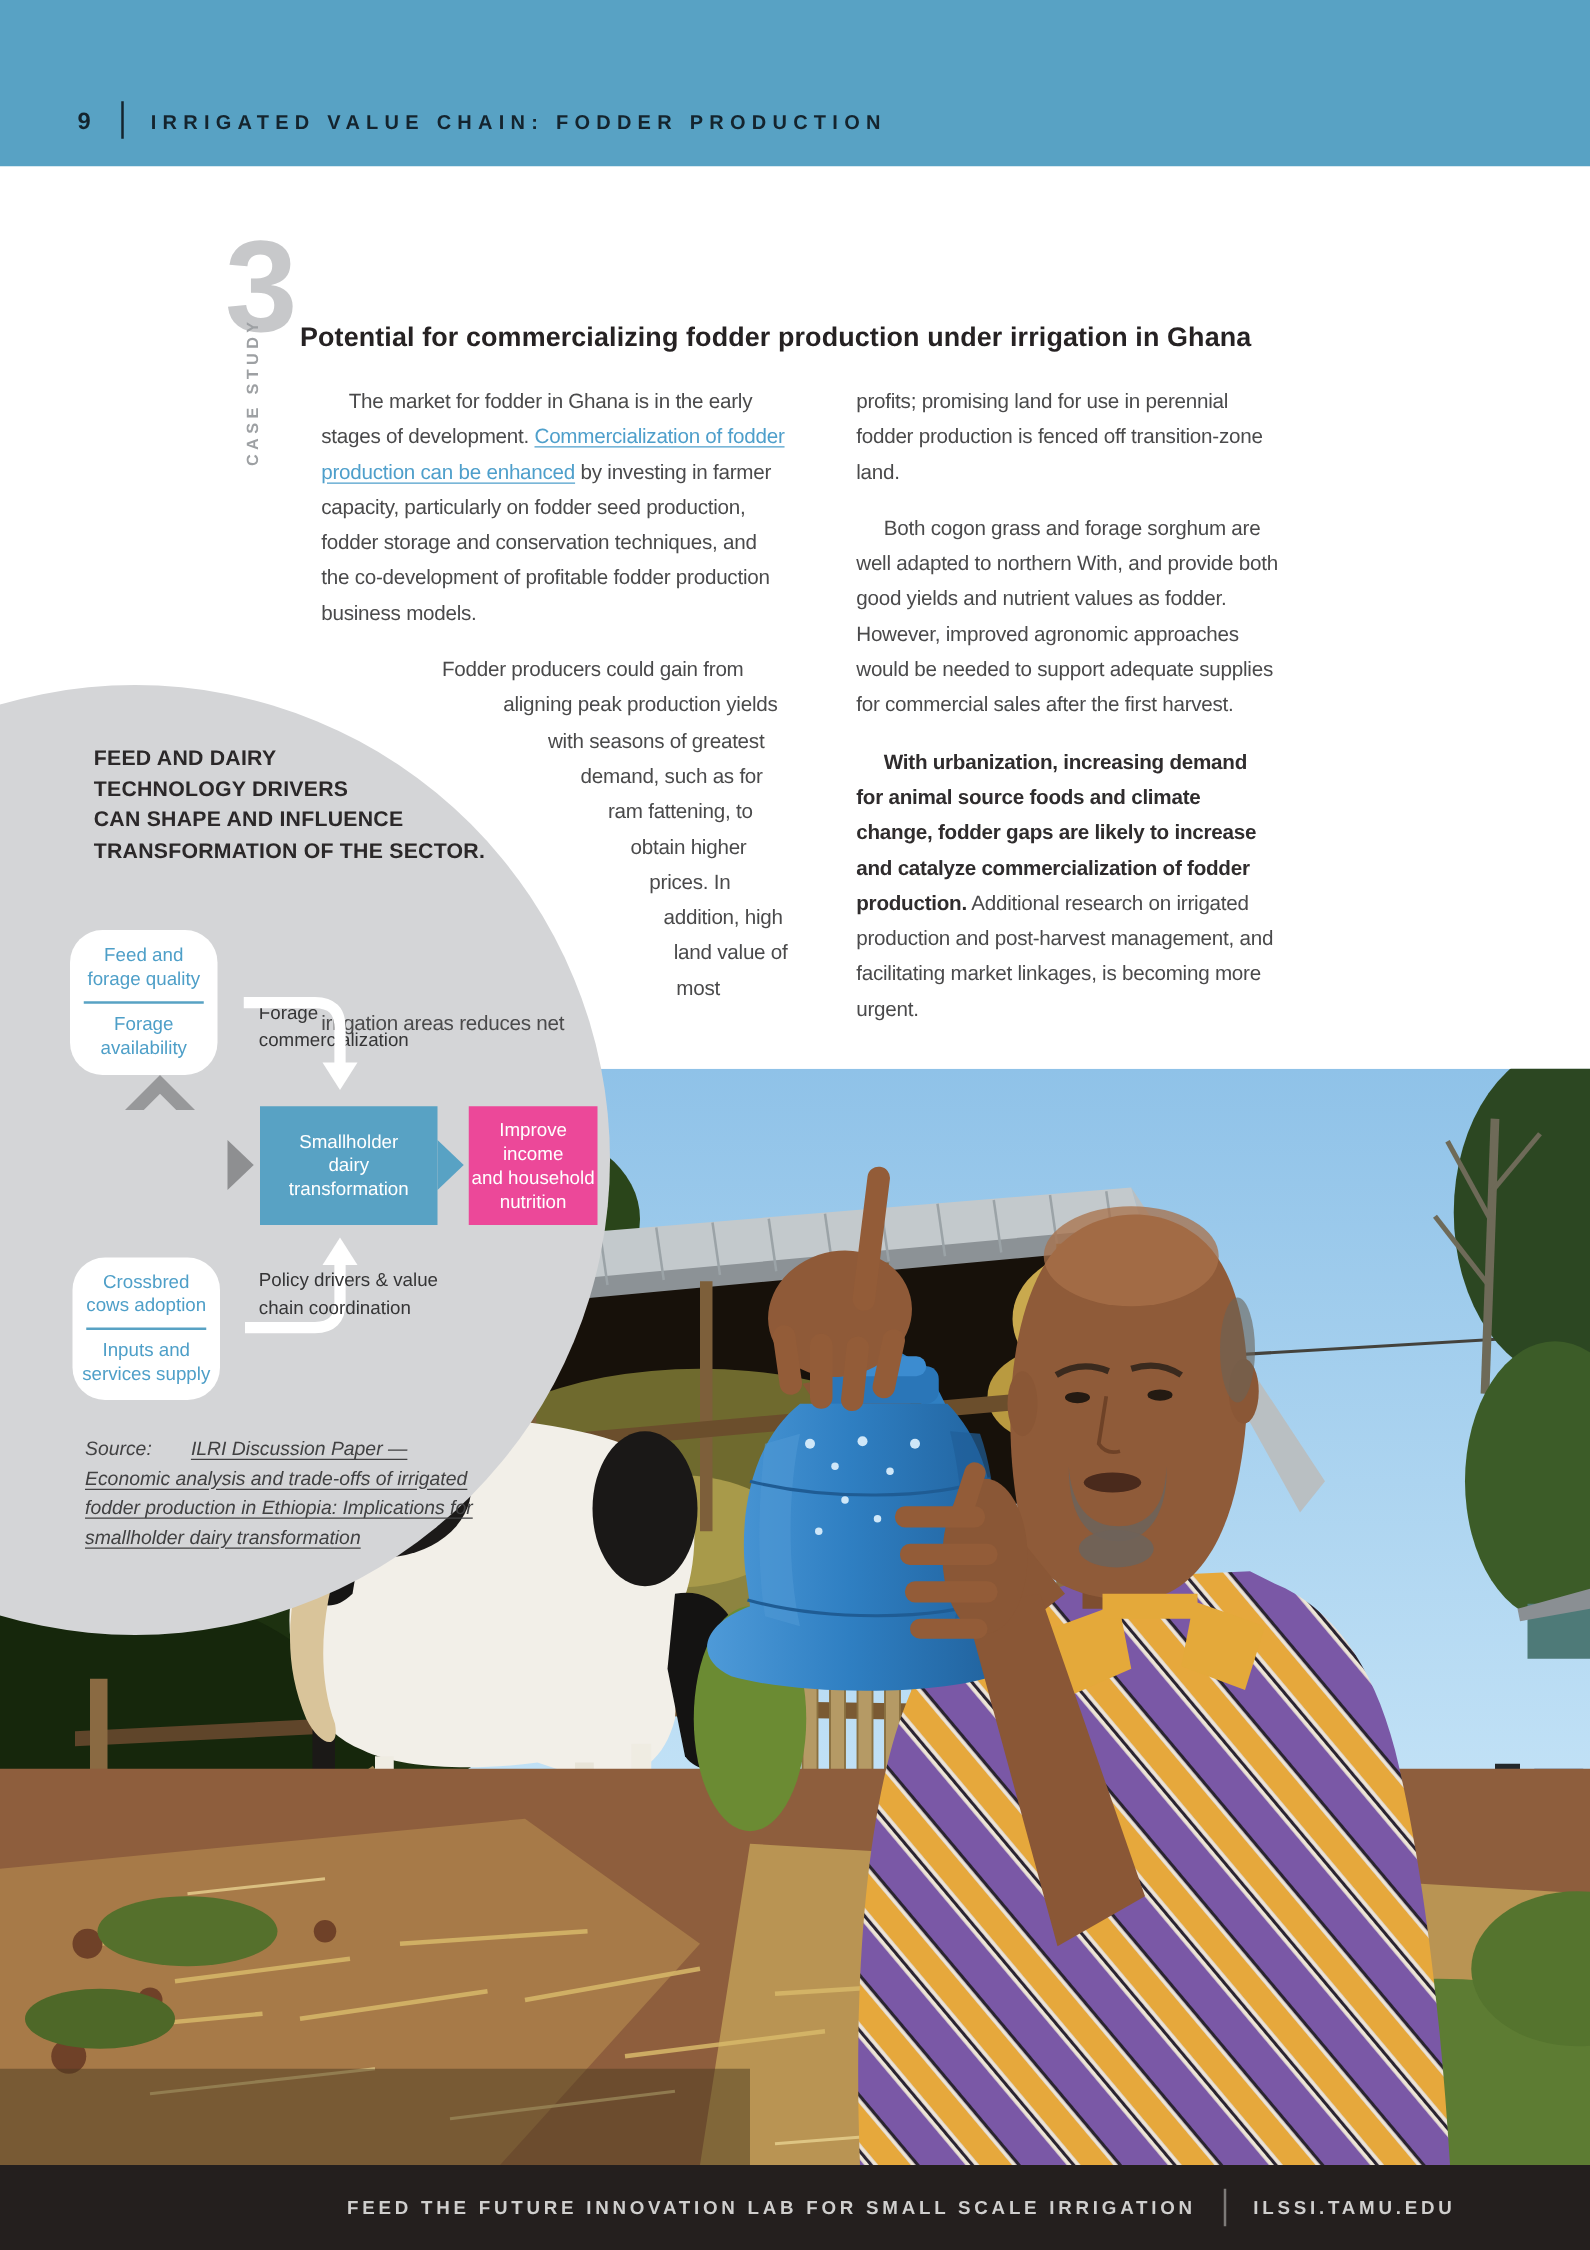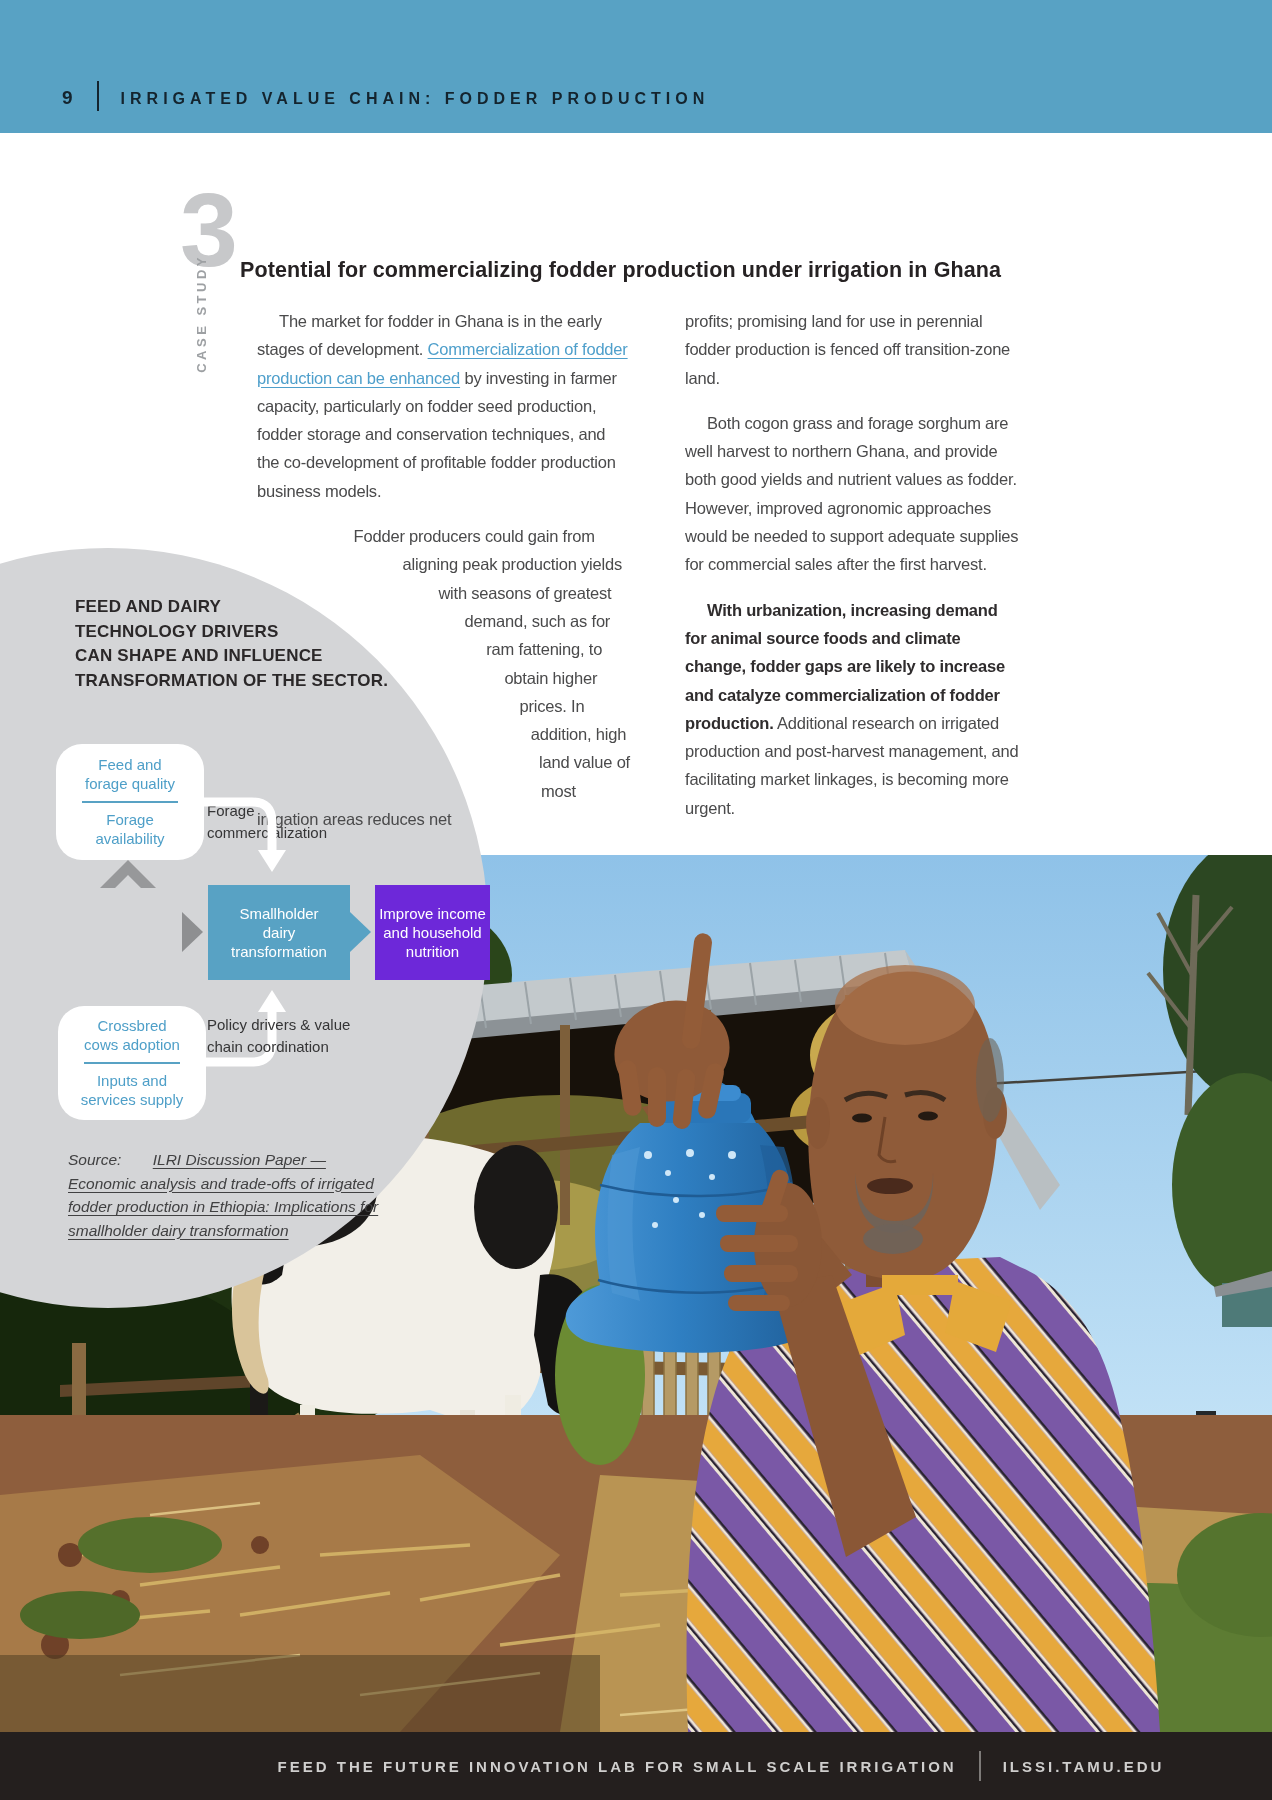--- a/index.html
+++ b/index.html
@@ -26,30 +26,30 @@
   .bold-run{font-weight:bold;color:#2F2C2D;}
   .wrap-spacer{float:left;width:290px;height:262px;
      shape-outside:polygon(0 0,40px 0,100px 30px,148px 58px,184px 87px,210px 116px,232px 145px,250px 174px,265px 203px,276px 232px,284px 262px,0 262px);}
   
   .photo-wrap{position:absolute;left:0;top:855px;width:1272px;height:877px;}
   
   .big-circle{position:absolute;left:-272px;top:548px;width:760px;height:760px;border-radius:50%;background:#D4D5D7;}
   .pre{white-space:pre-line;}
   .info-heading{position:absolute;left:75px;top:595px;font-size:17px;font-weight:800;color:#2B2829;
                 line-height:24.5px;letter-spacing:0.2px;}
-  .driver-box{position:absolute;width:148px;background:#ffffff;border-radius:26px;display:flex;flex-direction:column;
+  .driver-box{position:absolute;width:118px;background:#ffffff;border-radius:26px;display:flex;flex-direction:column;
               justify-content:center;align-items:center;text-align:center;color:#4E9FC8;font-size:15px;line-height:18.5px;}
   .driver-box .ddiv{width:96px;height:2px;background:#58A2C4;margin:8px 0;}
   .box-feed{left:56px;top:744px;height:116px;}
   .box-cross{left:58px;top:1006px;height:114px;}
   .flow-box{position:absolute;top:885px;height:95px;display:flex;align-items:center;justify-content:center;
             text-align:center;color:#ffffff;font-size:15px;line-height:19px;}
   .fb-gray{left:73px;width:109px;background:#8E8F91;}
   .fb-blue{left:208px;width:142px;background:#58A2C4;}
-  .fb-black{left:375px;width:115px;background:#6d28d9;}
+  .fb-black{left:375px;width:103px;background:#ec4899;}
   .flow-label{position:absolute;font-size:15px;line-height:21.5px;color:#353536;}
   .label-forage{left:207px;top:800px;}
   .label-policy{left:207px;top:1014px;}
   .diagram-arrows{position:absolute;left:40px;top:740px;}
   .source-note{position:absolute;left:68px;top:1148px;width:312px;font-size:15.5px;font-style:italic;
                color:#414142;line-height:23.5px;}
   .source-note a{color:#414142;text-decoration:underline;text-underline-offset:3px;cursor:pointer;margin-left:27px;}
   
   .photo-caption{position:absolute;left:58px;top:1558px;width:182px;text-align:right;color:#ffffff;
                  font-size:15px;line-height:22px;}
@@ -307,21 +307,21 @@
 
   <h1 class="art-title">Potential for commercializing fodder production under irrigation in Ghana</h1>
 
   <div class="col col-left">
     <p class="indent"><span>The market for fodder in Ghana is in the early stages of development. </span><a class="body-link">Commercialization of fodder production can be enhanced</a><span> by investing in farmer capacity, particularly on fodder seed production, fodder storage and conservation techniques, and the co-development of profitable fodder production business models.</span></p>
     <p><span class="wrap-spacer"></span><span>Fodder producers could gain from aligning peak production yields with seasons of greatest demand, such as for ram fattening, to obtain higher prices. In addition, high land value of most irrigation areas reduces net</span></p>
   </div>
 
   <div class="col col-right">
     <p>profits; promising land for use in perennial fodder production is fenced off transition-zone land.</p>
-    <p class="indent">Both cogon grass and forage sorghum are well harvest to northern Ghana, and provide both good yields and nutrient values as fodder. However, improved agronomic approaches would be needed to support adequate supplies for commercial sales after the first harvest.</p>
+    <p class="indent">Both cogon grass and forage sorghum are well adapted to northern With, and provide both good yields and nutrient values as fodder. However, improved agronomic approaches would be needed to support adequate supplies for commercial sales after the first harvest.</p>
     <p class="indent"><span class="bold-run">With urbanization, increasing demand for animal source foods and climate change, fodder gaps are likely to increase and catalyze commercialization of fodder production.</span><span> Additional research on irrigated production and post-harvest management, and facilitating market linkages, is becoming more urgent.</span></p>
   </div>
 
   <div class="info-heading pre">FEED AND DAIRY
 TECHNOLOGY DRIVERS
 CAN SHAPE AND INFLUENCE
 TRANSFORMATION OF THE SECTOR.</div>
 
   <div class="driver-box box-feed">
     <span class="pre">Feed and

